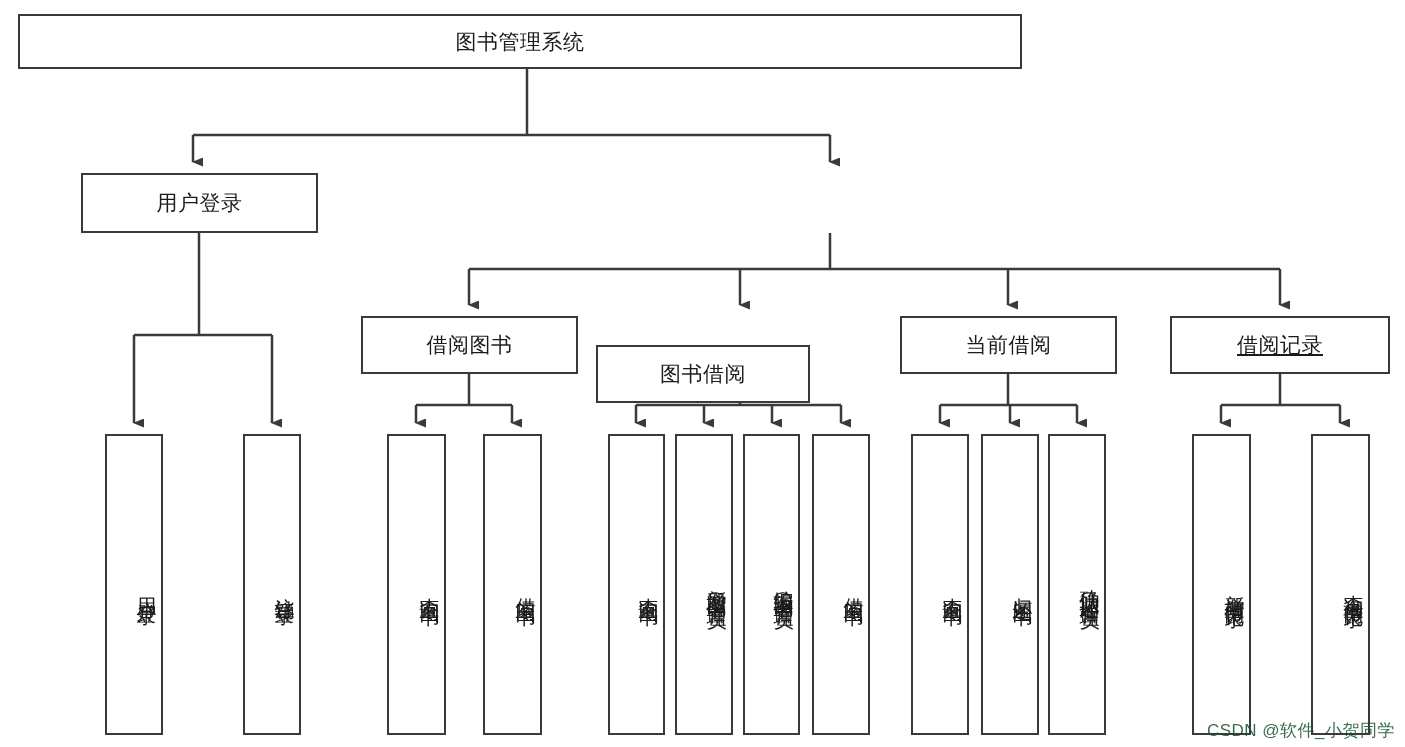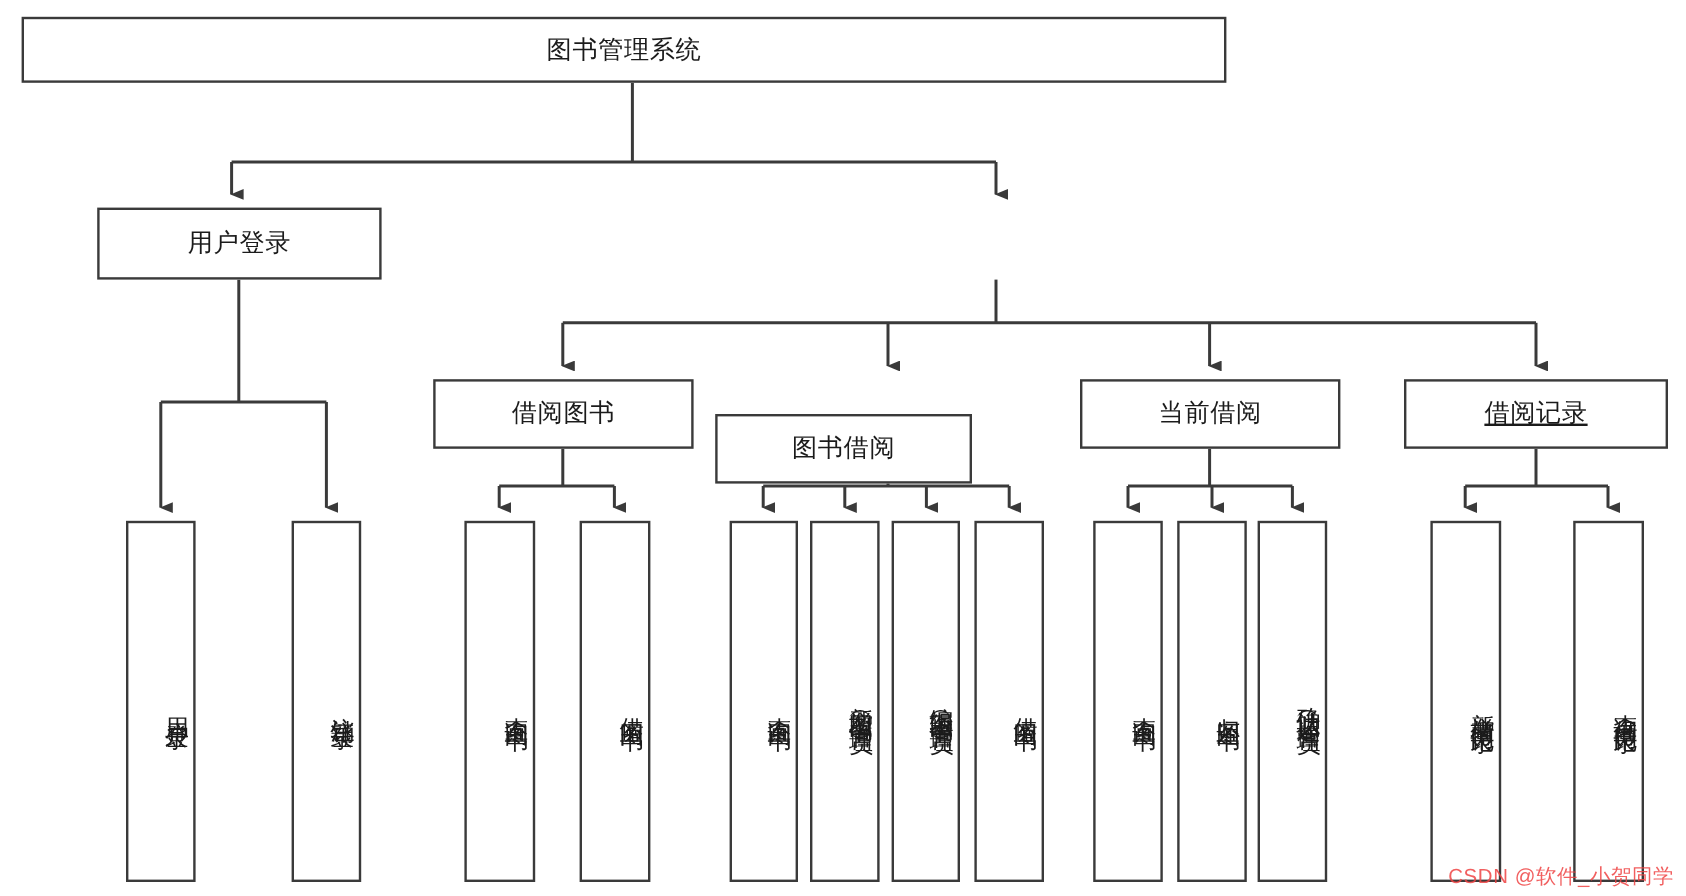--- a/index.html
+++ b/index.html
@@ -58,21 +58,21 @@
   }
   .node.vertical .node-label {
     writing-mode: vertical-rl;
     text-orientation: upright;
   }
   .watermark {
     position: absolute;
     right: 10px;
     bottom: 5px;
     font-size: 17px;
-    color: #ef4444;
+    color: #14532d;
     letter-spacing: 0.5px;
     white-space: nowrap;
     opacity: 0.85;
   }
 </style>
 </head>
 <body>
 
 <div id="diagram-root">
 

